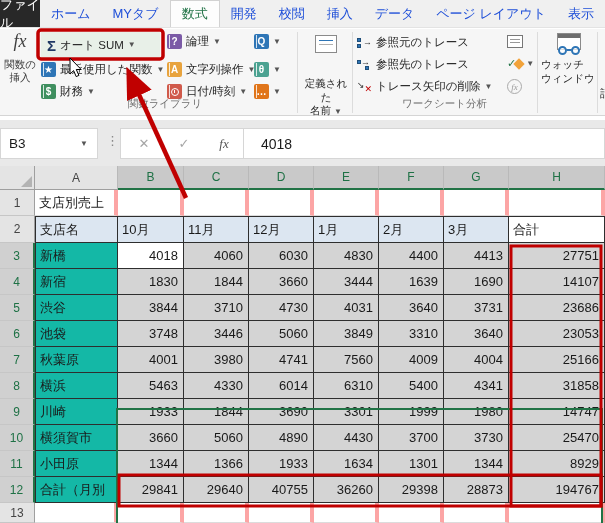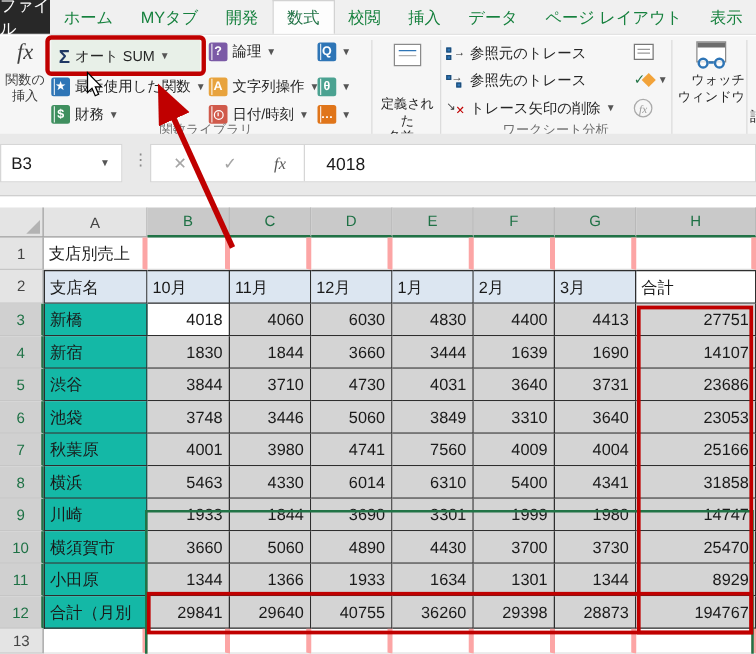--- a/index.html
+++ b/index.html
@@ -4,21 +4,21 @@
 <style>
   * { margin:0; padding:0; box-sizing:border-box; }
   html,body { width:605px; height:523px; overflow:hidden; }
   body { font-family:"Liberation Sans","DejaVu Sans",sans-serif; background:#fff; position:relative; }
 
   
   #tabbar { position:absolute; left:0; top:0; width:605px; height:28px; background:#f0f0f0;
             border-bottom:1px solid #e3e3e3; display:flex; align-items:stretch; }
   #file-tab { background:#282828; color:#fff; width:57px; display:flex; align-items:center;
               justify-content:center; font-size:13px; }
-  .tab { display:flex; align-items:center; padding:0 11px; font-size:13px; color:#15803d; white-space:nowrap; }
+  .tab { display:flex; align-items:center; padding:0 11px; font-size:13px; color:#1d4ed8; white-space:nowrap; }
   .tab.active { background:#fdfdfd; color:#217346; border:1px solid #d2d2d2; border-bottom:none; }
 
   
   #ribbon { position:absolute; left:0; top:29px; width:605px; height:87px; background:#f6f6f6;
             border-bottom:1px solid #d5d5d5; font-size:11.5px; color:#262626; }
   .vsep { position:absolute; top:3px; width:1px; height:81px; background:#dcdcdc; }
   .rbtn { position:absolute; display:flex; align-items:center; gap:4px; white-space:nowrap; cursor:default; }
   .caret { font-size:8px; color:#555; line-height:1; }
   .book { width:15px; height:15px; border-radius:2px; color:#fff; font-size:10px; font-weight:bold;
           display:flex; align-items:center; justify-content:center; position:relative; flex:0 0 auto; }
@@ -34,32 +34,32 @@
   .aud-icon { width:15px; height:14px; position:relative; flex:0 0 auto; }
   .aud-icon .dot { position:absolute; width:4px; height:4px; background:#2e75b6; border:1px solid #1f4e79; }
   .aud-icon .arr { position:absolute; font-size:9px; color:#333; line-height:1; }
   .redx { color:#c00000; font-size:9px; font-weight:bold; }
   .tool-ic { position:absolute; left:0; display:flex; align-items:center; gap:3px; }
   #show-formulas-icon { width:16px; height:13px; border:1px solid #777; background:#fff; position:relative; }
   #show-formulas-icon::before { content:""; position:absolute; left:2px; top:3px; right:2px; height:1px; background:#999; box-shadow:0 3px 0 #999; }
   #evaluate-icon { width:15px; height:15px; border:1px solid #aaa; border-radius:50%; color:#999;
                    font-family:"Liberation Serif",serif; font-style:italic; font-size:9px;
                    display:flex; align-items:center; justify-content:center; }
-  #watch-btn { position:absolute; left:541px; top:2px; width:55px; height:80px; text-align:right; }
+  #watch-btn { position:absolute; left:541px; top:2px; width:55px; height:80px; text-align:left; }
   #watch-icon { width:24px; height:17px; border:1px solid #8a8a8a; background:#fff; margin:2px auto 0; position:relative; }
   #watch-icon::before { content:""; position:absolute; left:0; right:0; top:0; height:4px; background:#6d6d6d; }
   #watch-glasses { position:relative; width:24px; height:9px; margin:-4px auto 0; }
   #watch-glasses i { position:absolute; width:9px; height:9px; border:2px solid #2e75b6; border-radius:50%; background:rgba(255,255,255,.7); }
   #watch-glasses i:first-child { left:1px; } #watch-glasses i:last-child { right:1px; }
   #watch-glasses::after { content:""; position:absolute; left:10px; top:3px; width:4px; height:2px; border-top:2px solid #2e75b6; }
   #watch-btn .lbl { font-size:10.5px; line-height:1.3; margin-top:3px; }
   #next-group-sliver { position:absolute; left:600px; top:57px; width:6px; overflow:hidden; font-size:11px; color:#3c3c3c; }
 
   
-  #formula-bar { position:absolute; left:0; top:107px; width:605px; height:50px; background:#e9e9e9;
+  #formula-bar { position:absolute; left:0; top:120px; width:605px; height:50px; background:#e9e9e9;
                  border-bottom:1px solid #cfcfcf; }
   #name-box { position:absolute; left:0; top:8px; width:98px; height:31px; background:#fff;
               border:1px solid #d6d6d6; display:flex; align-items:center; font-size:13.5px; color:#1a1a1a; padding-left:8px; }
   #name-box .caret { margin-left:auto; margin-right:9px; }
   #fb-dots { position:absolute; left:106px; top:13px; color:#8a8a8a; font-size:13px; letter-spacing:0; }
   #fb-strip { position:absolute; left:120px; top:8px; width:485px; height:31px; background:#fff; border:1px solid #d6d6d6; }
   #fb-strip .ic { position:absolute; top:0; height:29px; display:flex; align-items:center; justify-content:center; width:30px; }
   #fb-cancel { left:8px; color:#a6a6a6; font-size:13px; }
   #fb-enter { left:48px; color:#a6a6a6; font-size:13px; }
   #fb-fx { left:88px; color:#555; font-family:"Liberation Serif",serif; font-style:italic; font-size:13px; }
@@ -93,22 +93,22 @@
   #annotations { position:absolute; left:0; top:0; width:605px; height:523px; pointer-events:none; z-index:10; }
 </style>
 </head>
 <body>
 
 <div id="tabbar">
   <div id="file-tab">ファイル</div>
 
 <div class="tab">ホーム</div>
     <div class="tab">MYタブ</div>
+    <div class="tab active">数式</div>
     <div class="tab">開発</div>
-    <div class="tab active">数式</div>
     <div class="tab">校閲</div>
     <div class="tab">挿入</div>
     <div class="tab">データ</div>
     <div class="tab">ページ レイアウト</div>
     <div class="tab">表示</div>
   </div>
 
 <div id="ribbon">
   <div id="insert-fn" class="rbtn-v">
     <div class="fx">fx</div>

